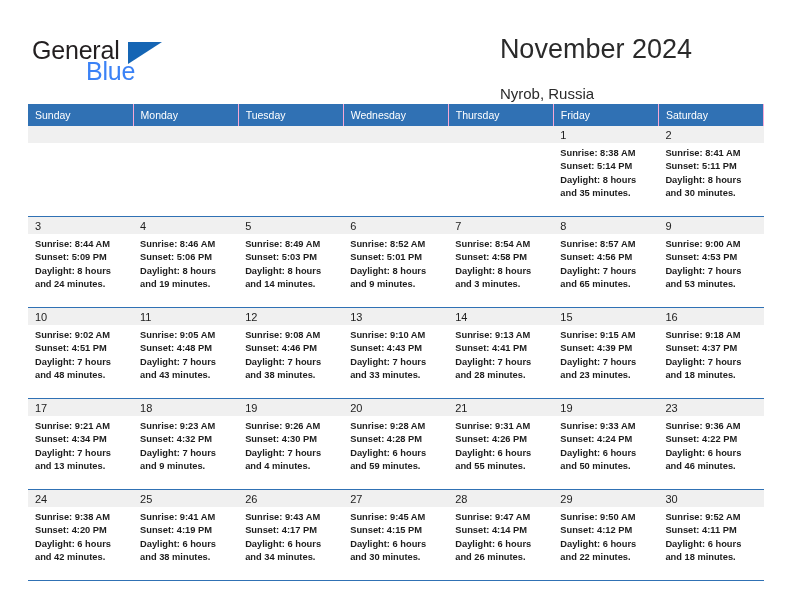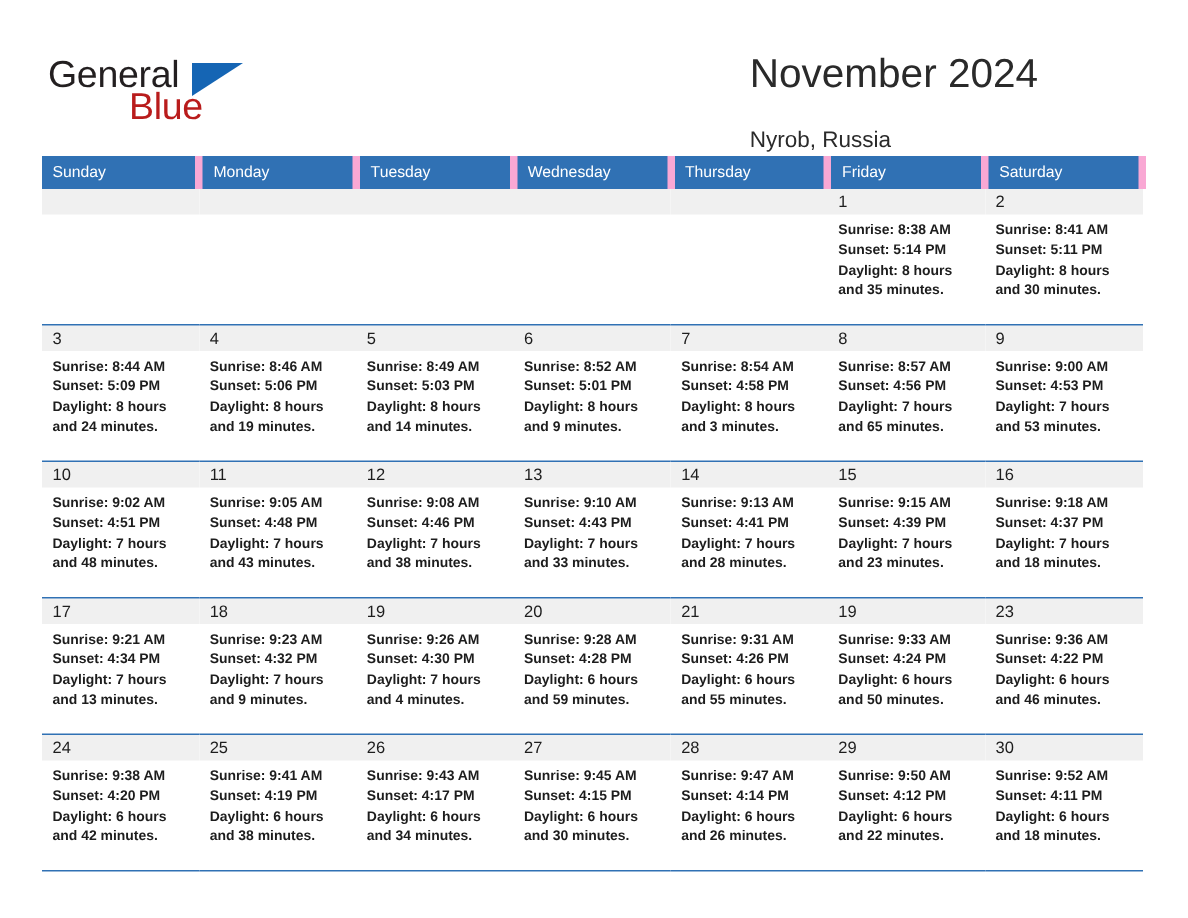--- a/index.html
+++ b/index.html
@@ -44,21 +44,21 @@
     letter-spacing: -0.2px;
     color: #231f20;
     line-height: 28px;
   }
   .brand-blue {
     position: absolute;
     left: 54px;
     top: 21px;
     font-size: 25px;
     letter-spacing: -0.2px;
-    color: #b91c1c;
+    color: #3b82f6;
     line-height: 28px;
   }
   .brand-triangle {
     position: absolute;
     left: 96px;
     top: 6px;
     width: 0;
     height: 0;
     border-left: 34px solid #1565b4;
     border-bottom: 22px solid transparent;
@@ -95,21 +95,21 @@
   }
   .calendar th {
     background: #3071b4;
     color: #ffffff;
     font-size: 10.5px;
     font-weight: normal;
     text-align: left;
     padding: 5px 0 5px 7px;
     height: 19px;
     box-sizing: border-box;
-    border-right: 5px solid #f9a8d4;
+    border-right: 1px solid #f9a8d4;
     margin-top: 26px;
   }
   .calendar td {
     vertical-align: top;
     padding: 0;
     width: 105.1px;
     height: 90px;
     border-bottom: 1.6px solid #3071b4;
     background: #ffffff;
   }

